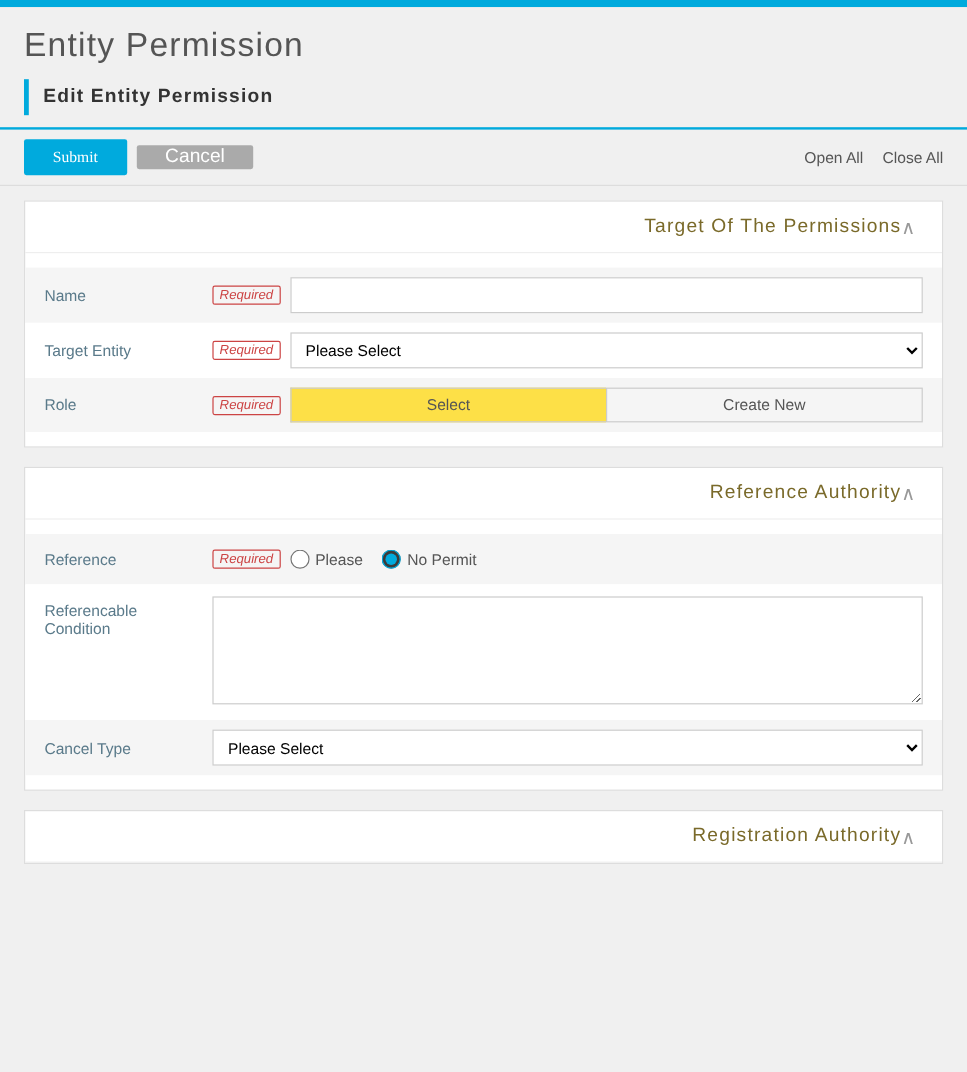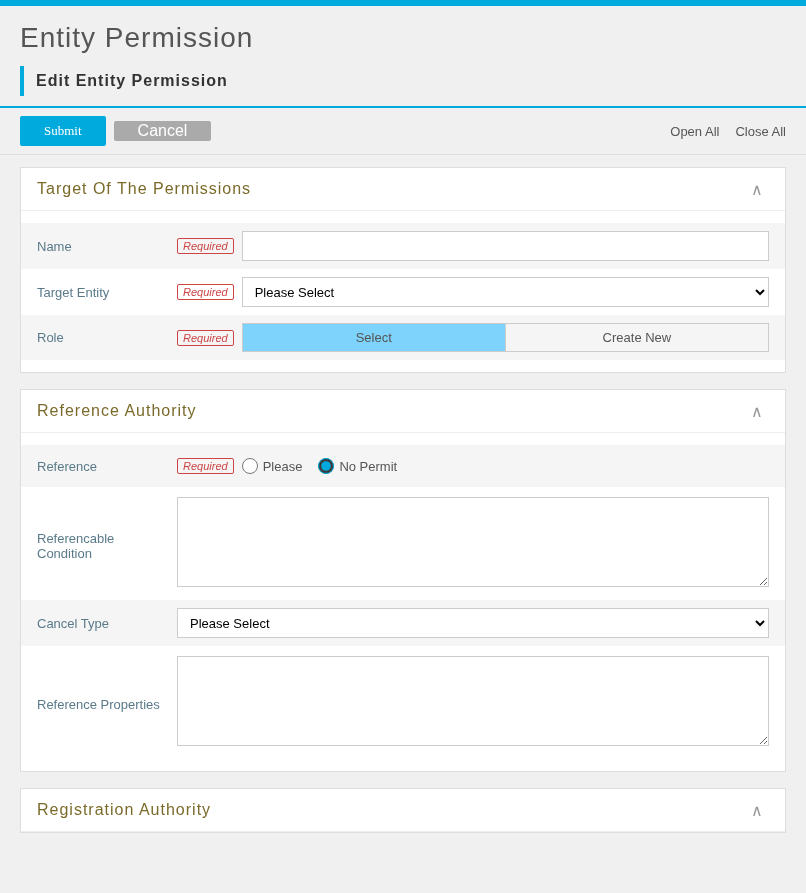--- a/index.html
+++ b/index.html
@@ -84,21 +84,21 @@
       padding: 12px 20px;
     }
     .card {
       background: white;
       border: 1px solid #ddd;
       margin-bottom: 16px;
     }
     .card-header {
       display: flex;
       align-items: center;
-      justify-content: space-between;
+      justify-content: flex-end;
       padding: 12px 16px;
       border-bottom: 1px solid #eee;
     }
     .card-header-title {
       font-size: 16px;
       font-weight: normal;
       color: #7a6a2a;
       letter-spacing: 1px;
     }
     .chevron-up {
@@ -162,21 +162,21 @@
       cursor: pointer;
       appearance: auto;
     }
     .btn-group {
       display: flex;
       gap: 0;
       width: 100%;
     }
     .btn-select {
       flex: 1;
-      background: #7dd3fc;
+      background: #fde047;
       border: 1px solid #ccc;
       padding: 6px 12px;
       font-size: 13px;
       cursor: pointer;
       color: #555;
       border-right: none;
     }
     .btn-create-new {
       flex: 1;
       background: #f5f5f5;
@@ -209,21 +209,21 @@
       border: 1px solid #ccc;
       padding: 5px 8px;
       font-size: 13px;
       outline: none;
       resize: vertical;
       height: 90px;
       font-family: Arial, sans-serif;
     }
     .form-row-textarea {
       display: flex;
-      align-items: center;
+      align-items: flex-start;
       padding: 10px 16px;
     }
     .form-row-textarea:nth-child(odd) {
       background: #f5f5f5;
     }
     .form-row-textarea:nth-child(even) {
       background: #ffffff;
     }
     .card-body .form-row-textarea .field-label {
       padding-top: 4px;
@@ -327,26 +327,20 @@
 
         <div class="form-row">
           <div class="field-label">Cancel Type</div>
           <div class="field-control">
             <select class="select-input">
               <option>Please Select</option>
             </select>
           </div>
         </div>
 
-        <div class="form-row-textarea">
-          <div class="field-label">Reference Properties</div>
-          <div class="field-control">
-            <textarea class="textarea-input" style=""></textarea>
-          </div>
-        </div>
 
       </div>
     </div>
 
     <div class="card">
       <div class="card-header">
         <span class="card-header-title">Registration Authority</span>
         <span class="chevron-up">∧</span>
       </div>
     </div>

